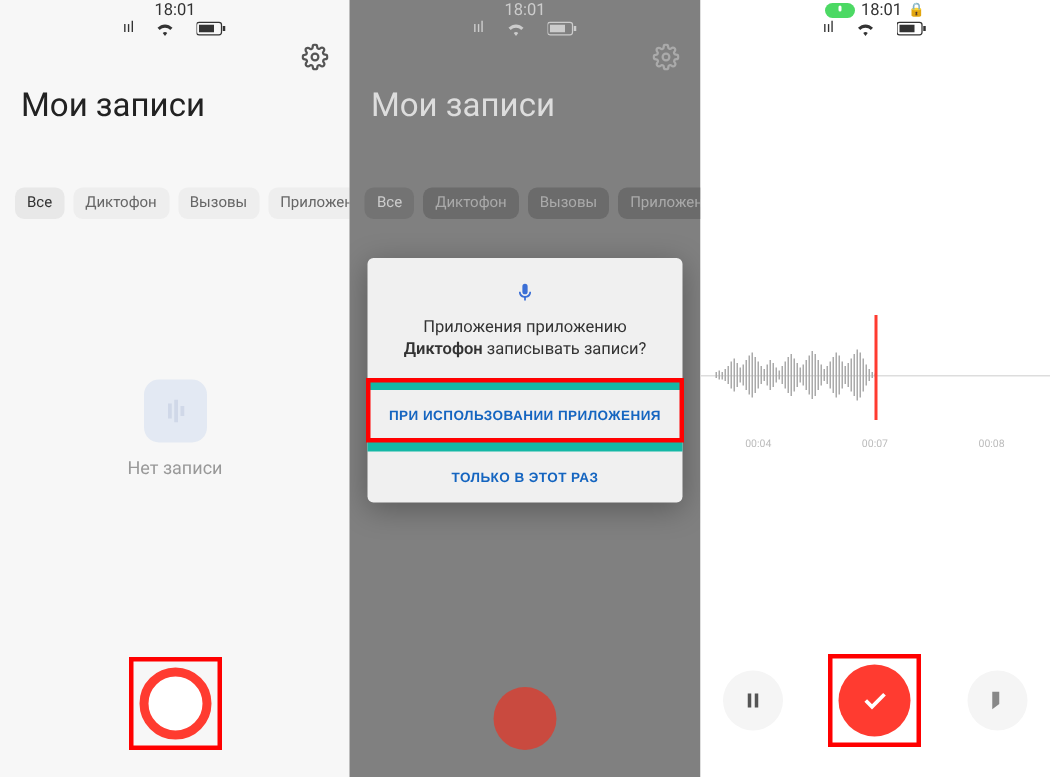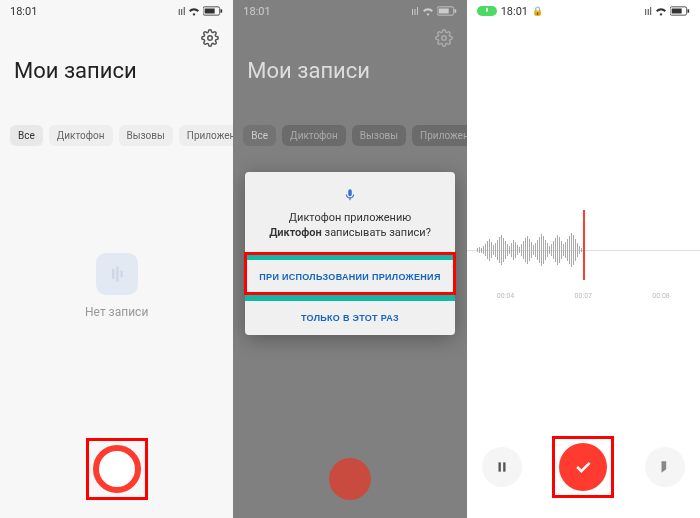--- a/index.html
+++ b/index.html
@@ -2,24 +2,24 @@
 <html><head>
 <meta charset="utf-8">
 <style>
   * { box-sizing: border-box; margin: 0; padding: 0; }
   body { font-family: -apple-system, BlinkMacSystemFont, "Segoe UI", Roboto, sans-serif; background: #fff; }
   .canvas { width: 700px; height: 518px; display: flex; position: relative; }
   .phone { width: 233.33px; height: 518px; position: relative; overflow: hidden; background: #f7f7f7; }
   .phone.dimmed { background: #808080; }
   .phone.white { background: #ffffff; }
 
-  .status-bar { height: 22px; display: flex; justify-content: space-between; align-items: center; padding: 0 10px; font-size: 11px; color: #333; }
+  .status-bar { height: 22px; display: flex; justify-content: space-between; align-items: center; padding: 0 10px; font-size: 11px; color: #333; flex-direction: column; }
   .dimmed .status-bar { color: #ccc; }
   .status-left { display: flex; align-items: center; gap: 4px; }
-  .status-right { display: flex; align-items: center; gap: 3px; }
+  .status-right { display: flex; align-items: center; gap: 15px; }
   .status-icons span { font-size: 10px; }
   .pill { background: #4cd964; color: #fff; padding: 1px 6px; border-radius: 8px; font-size: 10px; display: inline-flex; align-items: center; gap: 2px; }
 
   .settings-row { height: 32px; display: flex; justify-content: flex-end; align-items: center; padding: 0 14px; }
   .gear { width: 18px; height: 18px; color: #555; }
   .dimmed .gear { color: #aaa; }
 
   .title { font-size: 22px; font-weight: 400; color: #222; padding: 4px 14px 10px; }
   .dimmed .title { color: #ddd; }
 
@@ -154,21 +154,21 @@
     </div>
 
     <div class="dialog">
       <div class="dialog-head">
         <span class="mic-small">
           <svg width="14" height="14" viewBox="0 0 24 24" style="margin:0 auto">
               <path fill="#3b6fd6" d="M12 14a3 3 0 003-3V5a3 3 0 00-6 0v6a3 3 0 003 3zm5-3a5 5 0 01-10 0H5a7 7 0 006 6.9V21h2v-3.1A7 7 0 0019 11z"></path>
             </svg>
         </span>
         <div class="dialog-text">
-          <span>Диктофон приложению</span><br>
+          <span>Приложения приложению</span><br>
           <b>Диктофон</b><span> записывать записи?</span>
         </div>
       </div>
       <button class="dialog-btn highlighted">ПРИ ИСПОЛЬЗОВАНИИ ПРИЛОЖЕНИЯ</button>
       <button class="dialog-btn">ТОЛЬКО В ЭТОТ РАЗ</button>
     </div>
 
     <div class="record-footer">
       <div class="record-btn-red"></div>
     </div>

